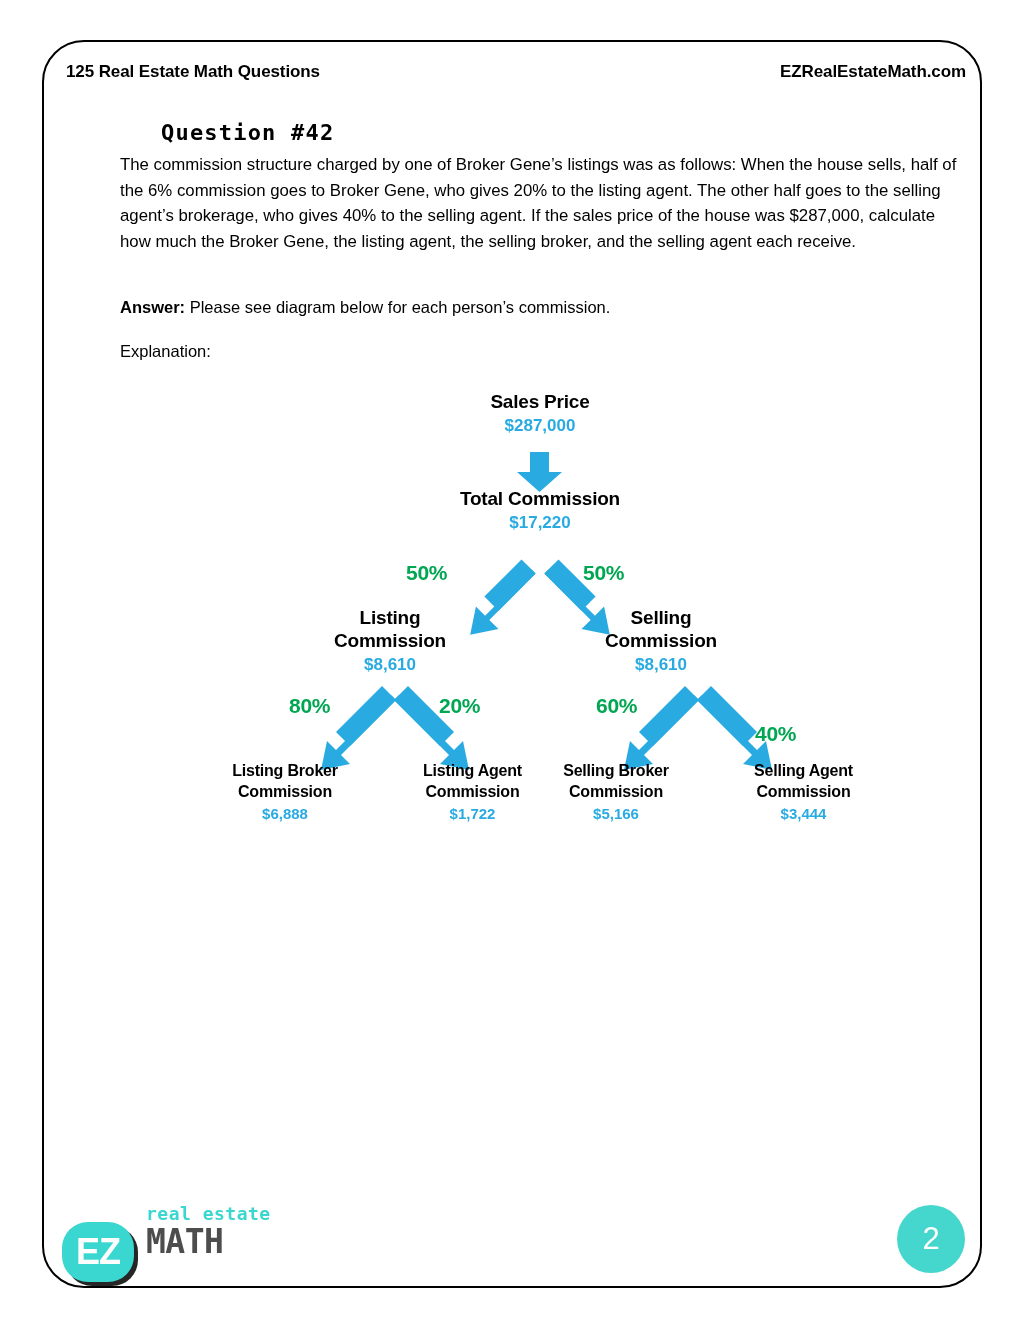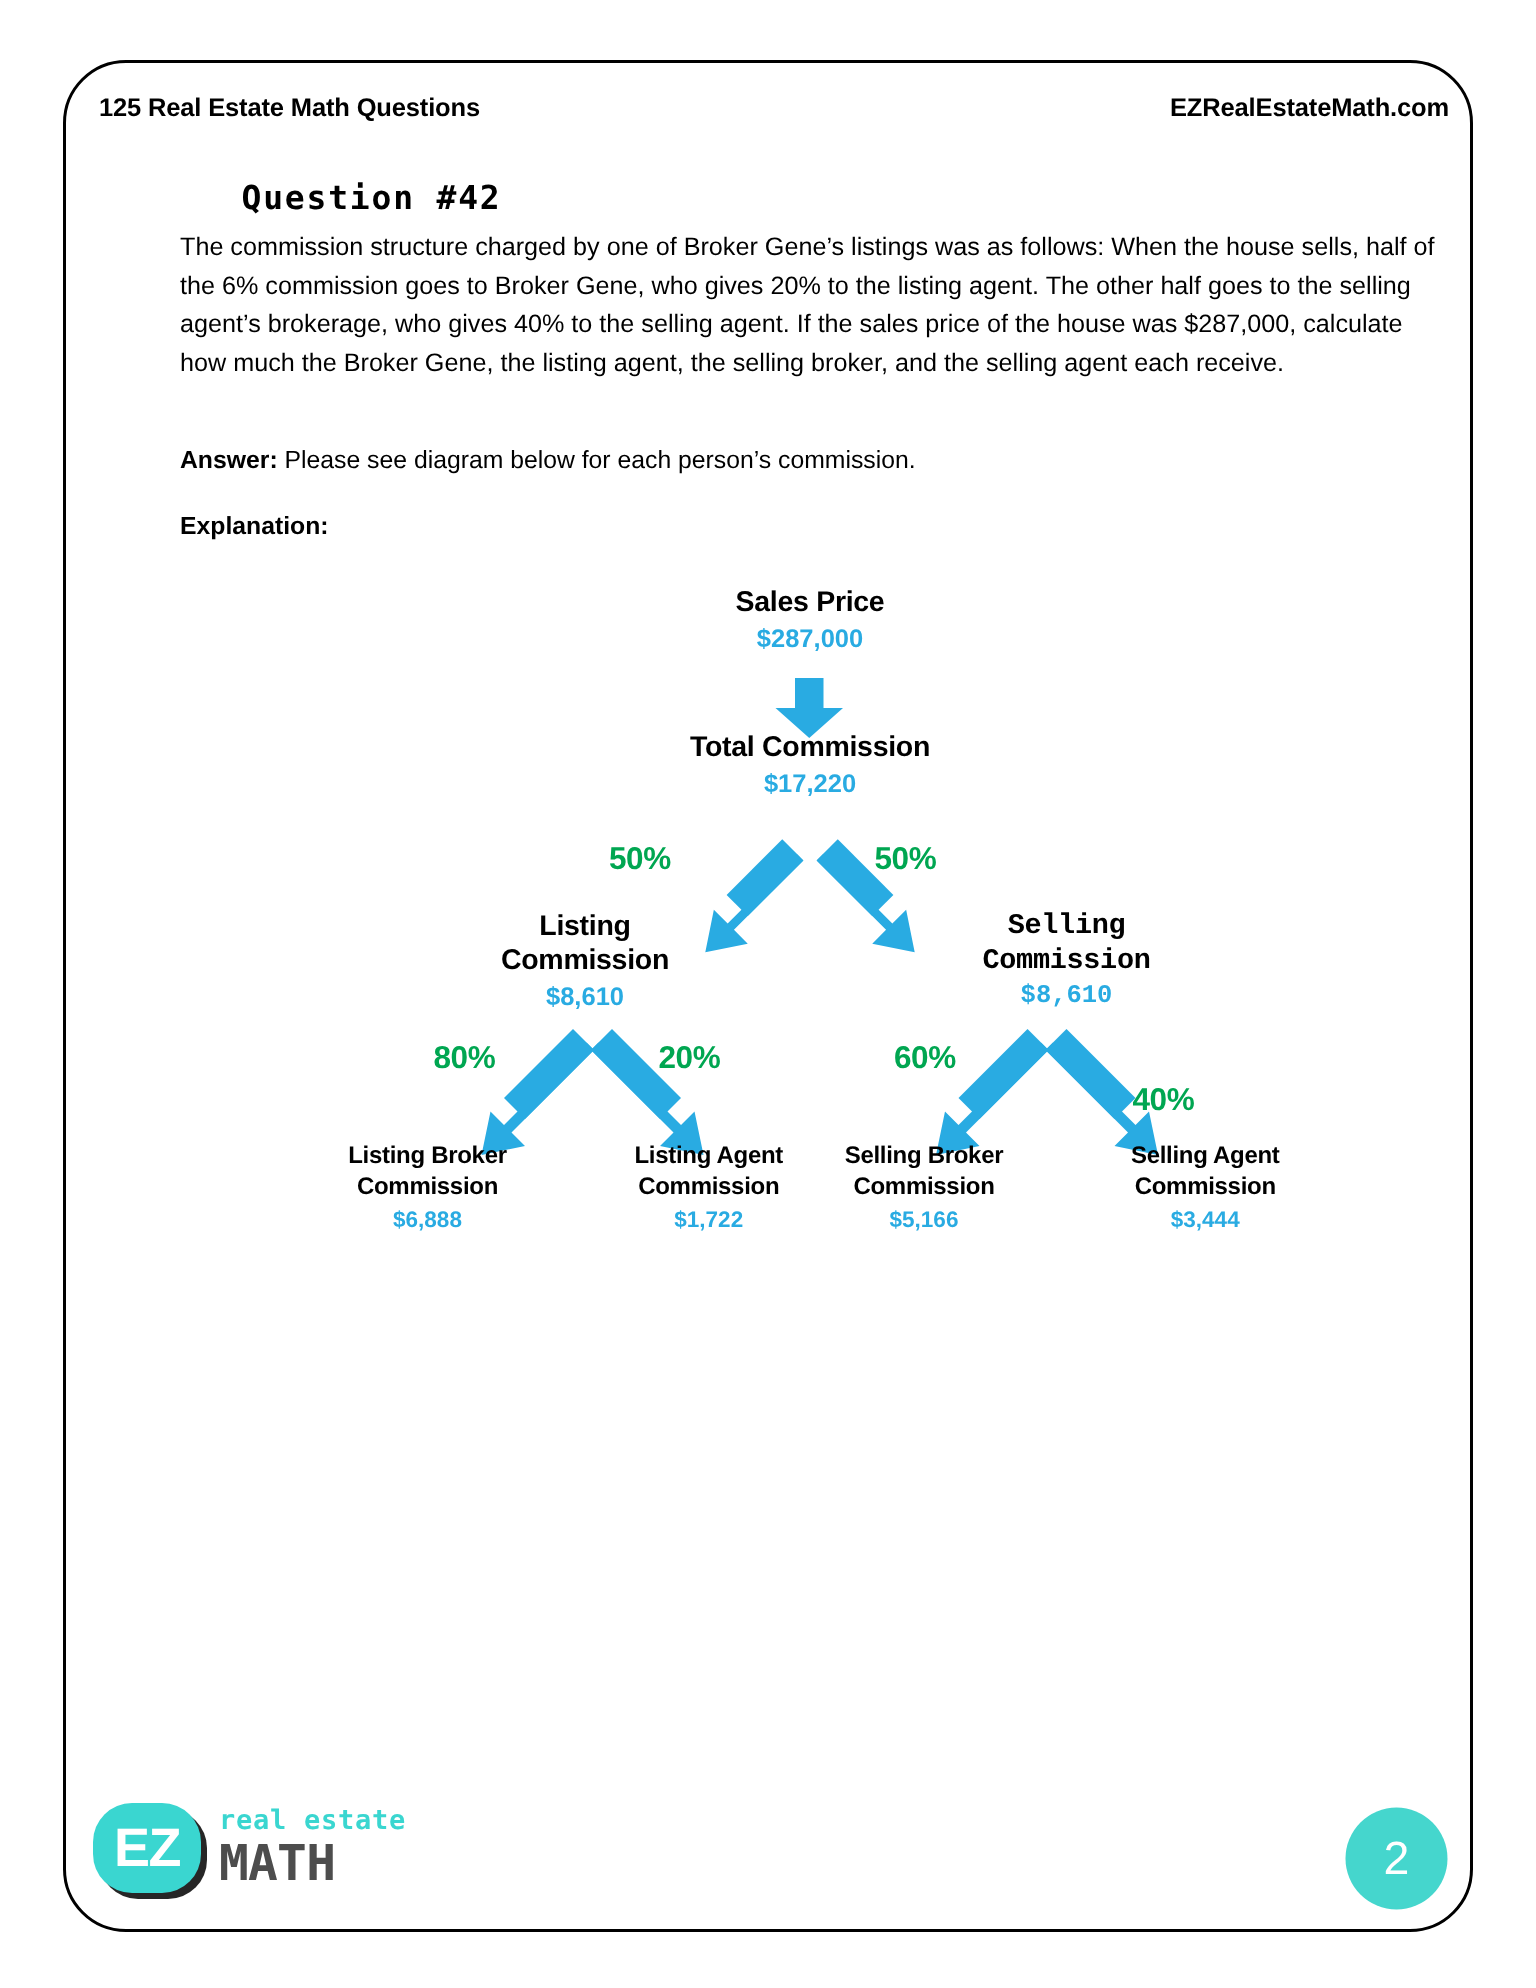--- a/index.html
+++ b/index.html
@@ -69,21 +69,21 @@
     top: 298px;
     width: 850px;
     font-size: 16.5px;
   }
   #answer-line .lbl { font-weight: bold; }
   #explanation-line {
     position: absolute;
     left: 120px;
     top: 342px;
     font-size: 16.5px;
-    font-weight: bold;
+    font-weight: normal;
     text-align: center;
   }
 
   
   #diagram {
     position: absolute;
     left: 0;
     top: 0;
     width: 1024px;
     height: 1325px;
@@ -122,21 +122,21 @@
   #logo {
     position: absolute;
     left: 62px;
     top: 1198px;
     width: 220px;
     height: 78px;
   }
   #logo-badge {
     position: absolute;
     left: 0;
-    top: 4px;
+    top: 24px;
     width: 72px;
     height: 60px;
     background: #3ad6d0;
     border-radius: 26px;
     box-shadow: 4px 4px 0 rgba(0,0,0,0.85);
   }
   #logo-badge .ez {
     color: #ffffff;
     font-size: 36px;
     font-weight: bold;
@@ -253,21 +253,21 @@
 
 <div class="pct" style="left:406px; top:561px;">50%</div>
 <div class="pct" style="left:583px; top:561px;">50%</div>
 
 <div class="node" style="left:300px; top:606px; width:180px;">
   <div class="name">Listing</div>
   <div class="name">Commission</div>
   <div class="amt">$8,610</div>
 </div>
 
-<div class="node" style="left:621px; top:606px; width:180px;font-family:Liberation Mono, monospace;">
+<div class="node" style="left:571px; top:606px; width:180px;">
   <div class="name">Selling</div>
   <div class="name">Commission</div>
   <div class="amt">$8,610</div>
 </div>
 
 <div class="pct" style="left:289px; top:694px;">80%</div>
 <div class="pct" style="left:439px; top:694px;">20%</div>
 <div class="pct" style="left:596px; top:694px;">60%</div>
 <div class="pct" style="left:755px; top:694px;margin-top:28px;">40%</div>
 

